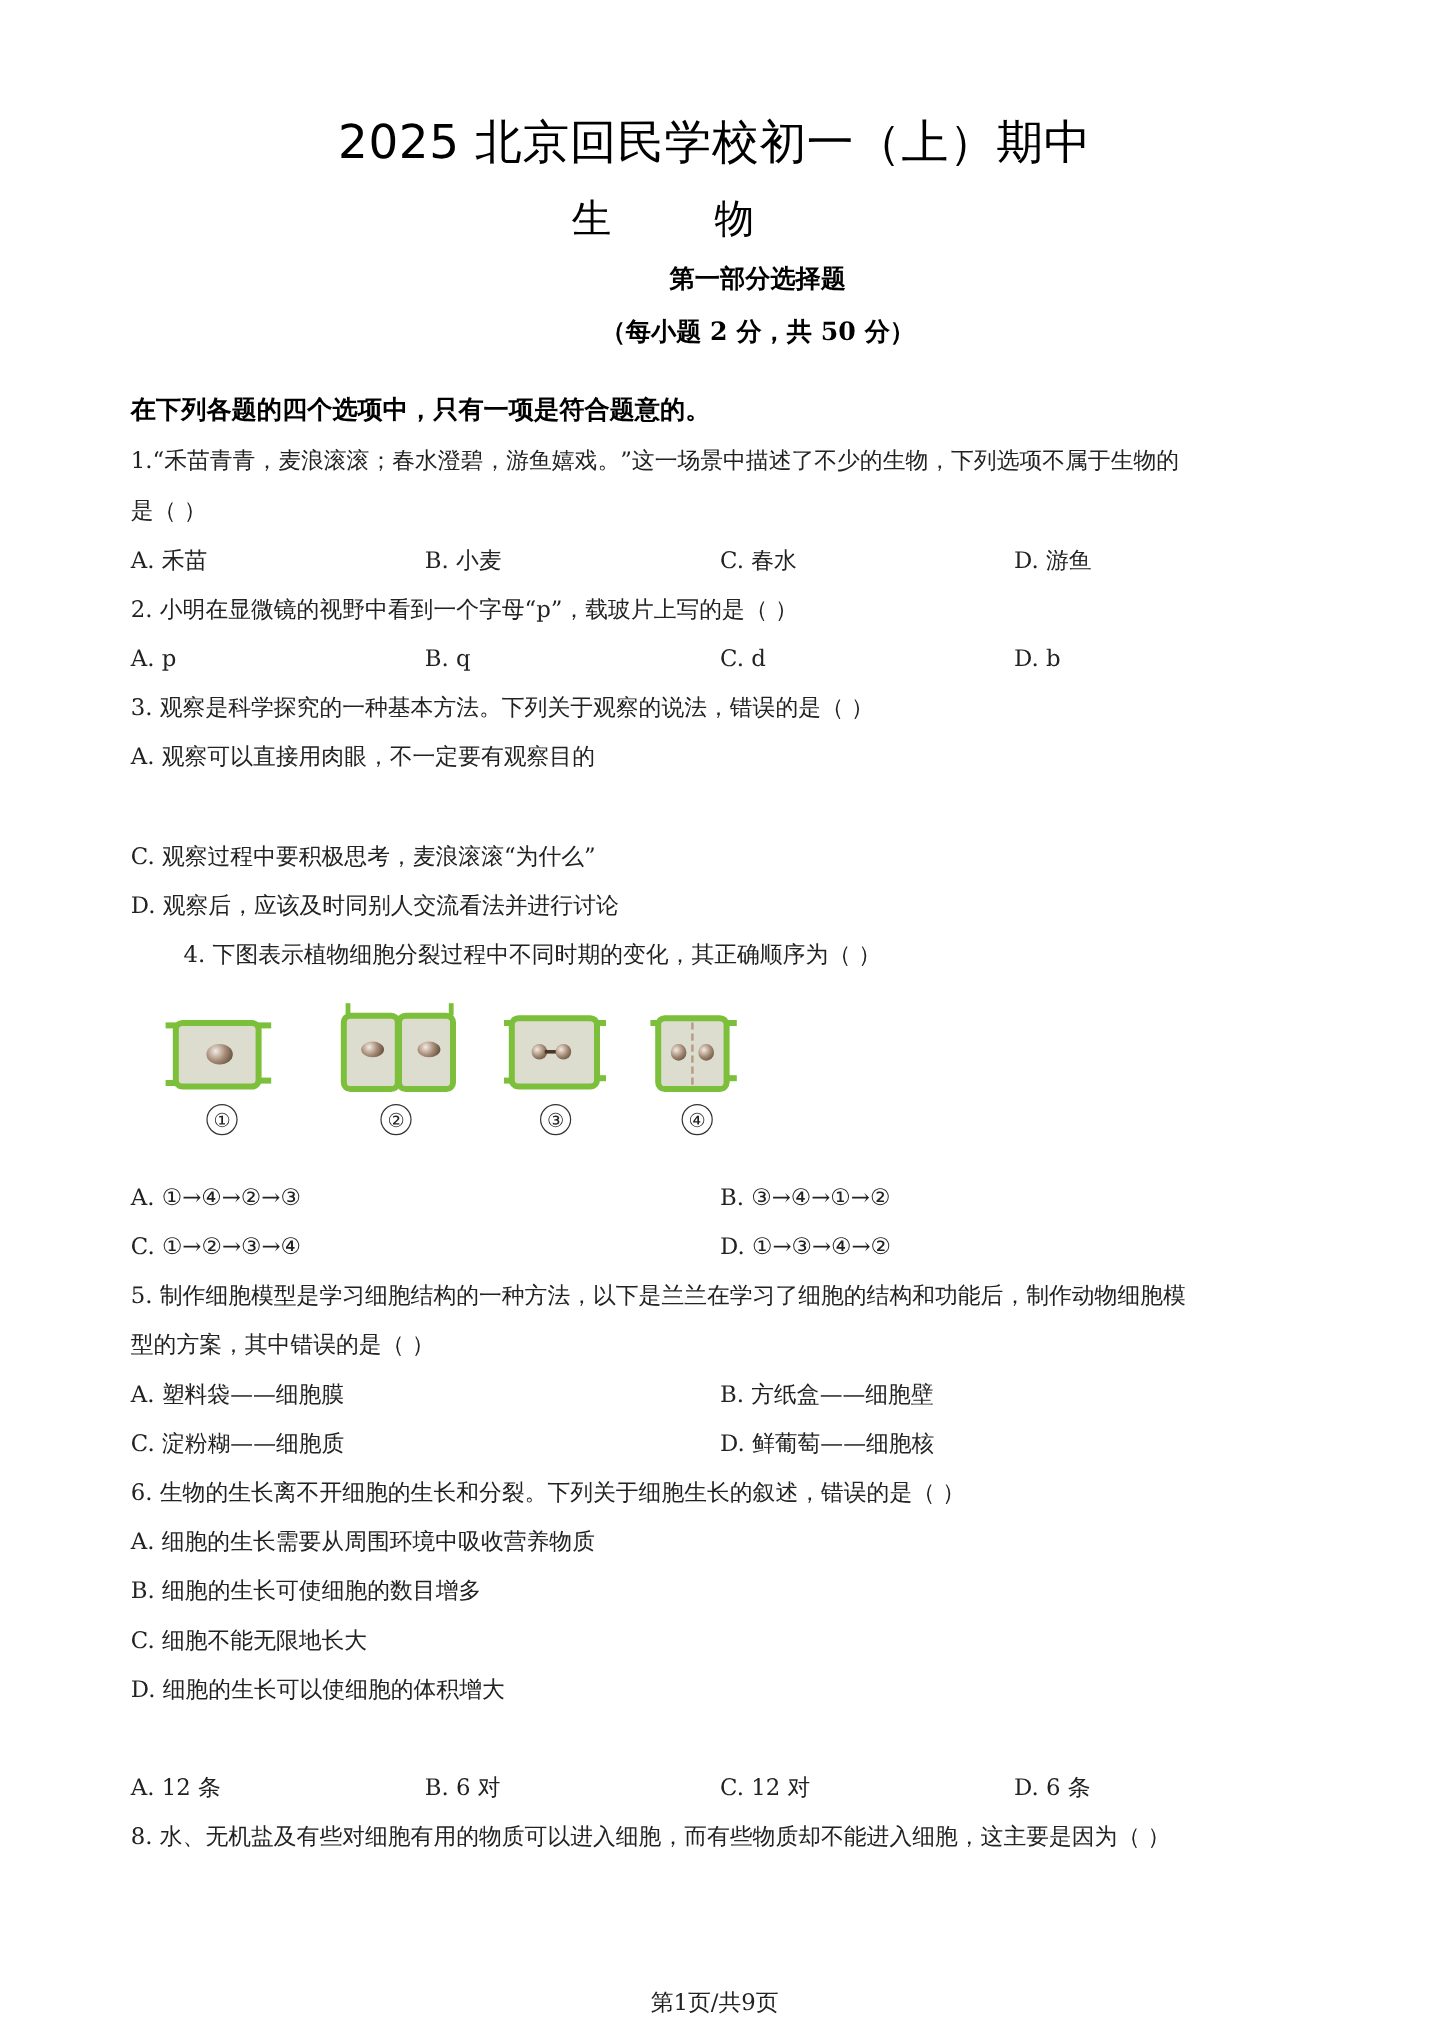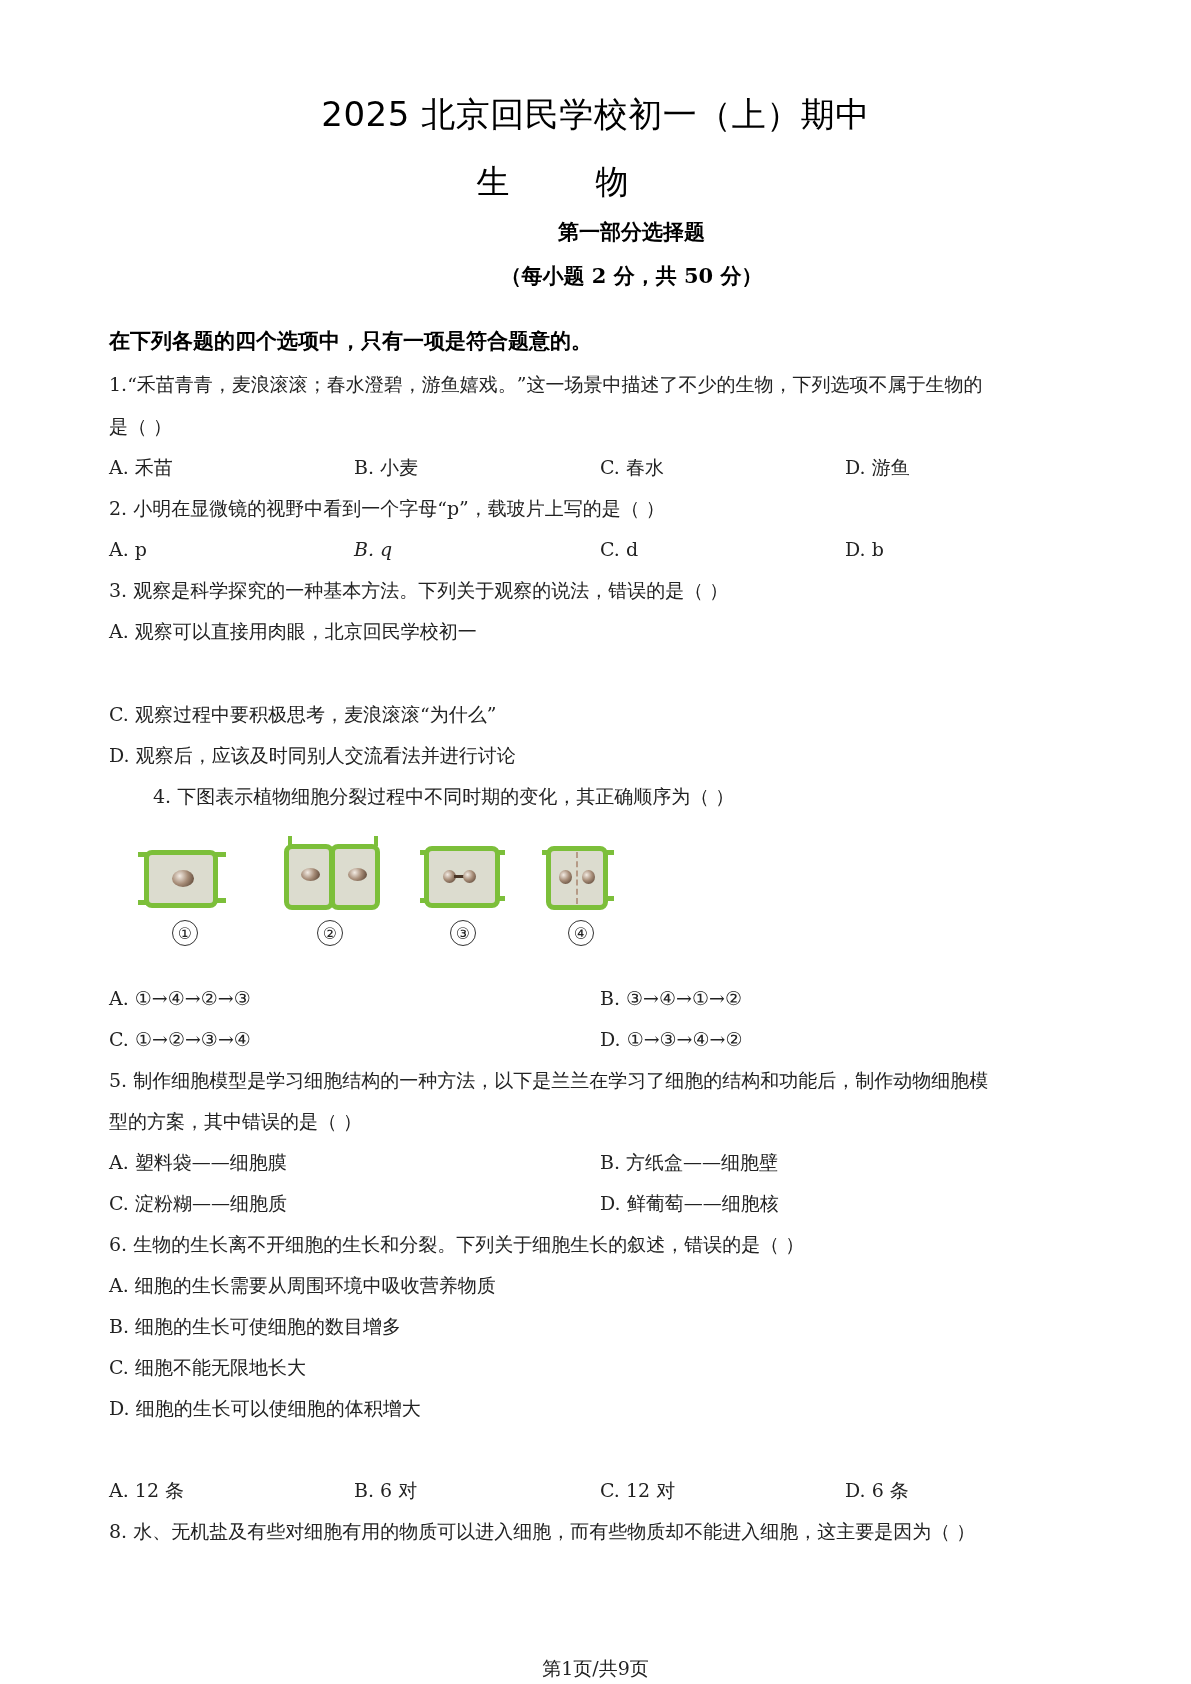--- a/index.html
+++ b/index.html
@@ -5,21 +5,21 @@
   html, body { margin: 0; padding: 0; background: #ffffff; }
   body {
     width: 1191px; height: 1684px; position: relative; overflow: hidden;
     font-family: "DejaVu Serif", "Liberation Serif", serif;
     color: #111;
   }
   .page { position: absolute; left: 0; top: 0; width: 1191px; height: 1684px; }
   .title {
     position: absolute; left: 0; width: 1191px; top: 92px; text-align: center;
     font-family: "DejaVu Sans", "Liberation Sans", sans-serif;
-    font-size: 34px; letter-spacing: 0.5px; color: #000;
+    font-size: 39px; letter-spacing: 0.5px; color: #000;
   }
   .subject {
     position: absolute; left: 0; width: 1105px; top: 160px; text-align: center;
     font-family: "DejaVu Sans", "Liberation Sans", sans-serif;
     font-size: 33px; color: #000;
   }
   .subject span { display: inline-block; }
   .subject .gap { width: 86px; }
   .section {
     position: absolute; left: 0; width: 1191px; text-align: center;
@@ -69,26 +69,26 @@
 
   <div class="line" style="top:372px;">1.“禾苗青青，麦浪滚滚；春水澄碧，游鱼嬉戏。”这一场景中描述了不少的生物，下列选项不属于生物的</div>
   <div class="line" style="top:414px;">是（    ）</div>
   <div class="opt" style="left:109px; top:455px;">A. 禾苗</div>
   <div class="opt" style="left:354px; top:455px;">B. 小麦</div>
   <div class="opt" style="left:600px; top:455px;">C. 春水</div>
   <div class="opt" style="left:845px; top:455px;">D. 游鱼</div>
 
   <div class="line" style="top:496px;">2. 小明在显微镜的视野中看到一个字母“p”，载玻片上写的是（    ）</div>
   <div class="opt" style="left:109px; top:537px;">A. p</div>
-  <div class="opt" style="left:354px; top:537px;font-style:italic;">B. q</div>
+  <div class="opt" style="left:354px; top:537px;">B. q</div>
   <div class="opt" style="left:600px; top:537px;">C. d</div>
   <div class="opt" style="left:845px; top:537px;">D. b</div>
 
   <div class="line" style="top:578px;">3. 观察是科学探究的一种基本方法。下列关于观察的说法，错误的是（        ）</div>
-  <div class="line" style="top:619px;">A. 观察可以直接用肉眼，北京回民学校初一</div>
+  <div class="line" style="top:619px;">A. 观察可以直接用肉眼，不一定要有观察目的</div>
   <div class="line" style="top:702px;">C. 观察过程中要积极思考，麦浪滚滚“为什么”</div>
   <div class="line" style="top:743px;">D. 观察后，应该及时同别人交流看法并进行讨论</div>
 
   <div class="line" style="top:784px;margin-left:44px;">4. 下图表示植物细胞分裂过程中不同时期的变化，其正确顺序为（        ）</div>
 
   <div class="figure">
 
     <div>
       <div class="tab" style="left:8px; top:24px; width:10px; height:5px;"></div>
       <div class="tab" style="left:8px; top:72px; width:10px; height:5px;"></div>

